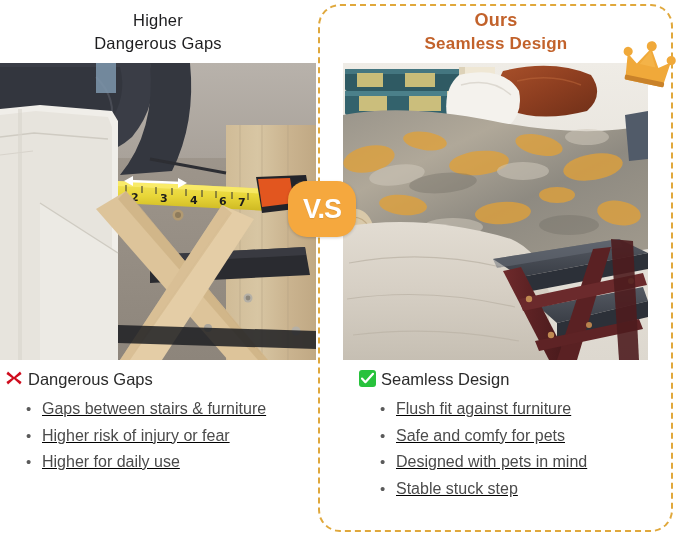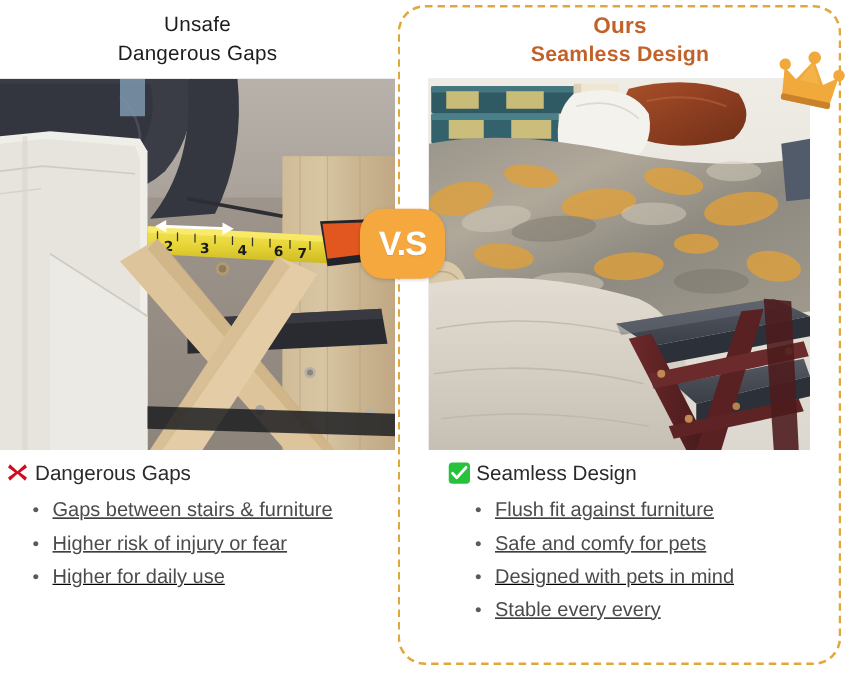--- a/index.html
+++ b/index.html
@@ -26,21 +26,21 @@
   .head-ours .l1{font-size:18px;}
   .head-ours .l2{font-size:17px;}
 
   
   .photo{position:absolute;overflow:hidden;background:#b9b2aa;}
   .photo-left{left:0;top:63px;width:316px;height:297px;}
   .photo-right{left:13px;top:63px;width:305px;height:297px;}
   .photo svg{display:block;width:100%;height:100%;}
 
   
-  .vs-badge{position:absolute;left:288px;top:167px;width:68px;height:56px;
+  .vs-badge{position:absolute;left:288px;top:181px;width:68px;height:56px;
       background:#f5a83e;border-radius:19px;z-index:40;
       display:flex;align-items:center;justify-content:center;
       box-shadow:0 1px 3px rgba(0,0,0,.18);}
   .vs-badge span{color:#ffffff;font-weight:bold;font-size:27px;letter-spacing:-1px;
       line-height:1;text-shadow:0 1px 1px rgba(0,0,0,.10);}
 
   
   .crown{position:absolute;left:621px;top:38px;width:56px;height:52px;z-index:45;
       transform:rotate(12deg);}
 
@@ -64,21 +64,21 @@
 </head>
 <body>
 
 <div class="page">
 
   <div class="dashed-box"></div>
 
   <div class="col col-left">
 
     <div class="head head-others">
-      <div class="l1">Unsafe</div>
+      <div class="l1">Higher</div>
       <div class="l2">Dangerous Gaps</div>
     </div>
 
     <div class="photo photo-left">
       <svg viewBox="0 0 316 297" preserveAspectRatio="none" aria-hidden="true">
         <defs>
           <linearGradient id="wallG" x1="0" y1="0" x2="0" y2="1">
             <stop offset="0" stop-color="#b8b2ab"></stop>
               <stop offset="1" stop-color="#a9a29a"></stop>
           </linearGradient>
@@ -348,21 +348,21 @@
           <svg width="13" height="13" viewBox="0 0 13 13" aria-hidden="true">
             <path d="M1 6.6 L4.4 10.2 L12 1.8" stroke="#ffffff" stroke-width="2.2" fill="none" stroke-linecap="round" stroke-linejoin="round"></path>
           </svg>
         </span>
         <span class="t">Seamless Design</span>
       </div>
       <ul class="bullets">
         <li>Flush fit against furniture</li>
         <li>Safe and comfy for pets</li>
         <li>Designed with pets in mind</li>
-        <li>Stable every every</li>
+        <li>Stable stuck step</li>
       </ul>
     </div>
   </div>
 
   <div class="vs-badge">
     <span>V.S</span>
   </div>
 
   <div class="crown">
     <svg viewBox="0 0 56 52" aria-hidden="true">

